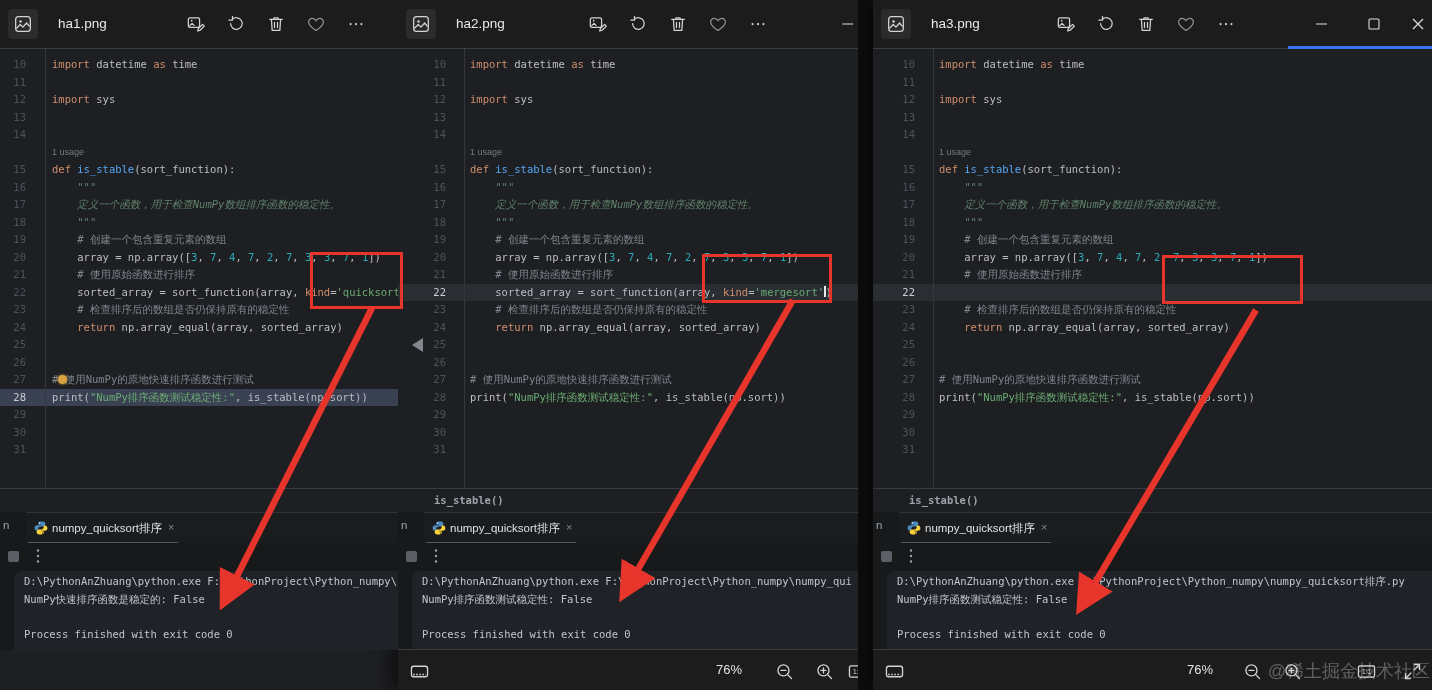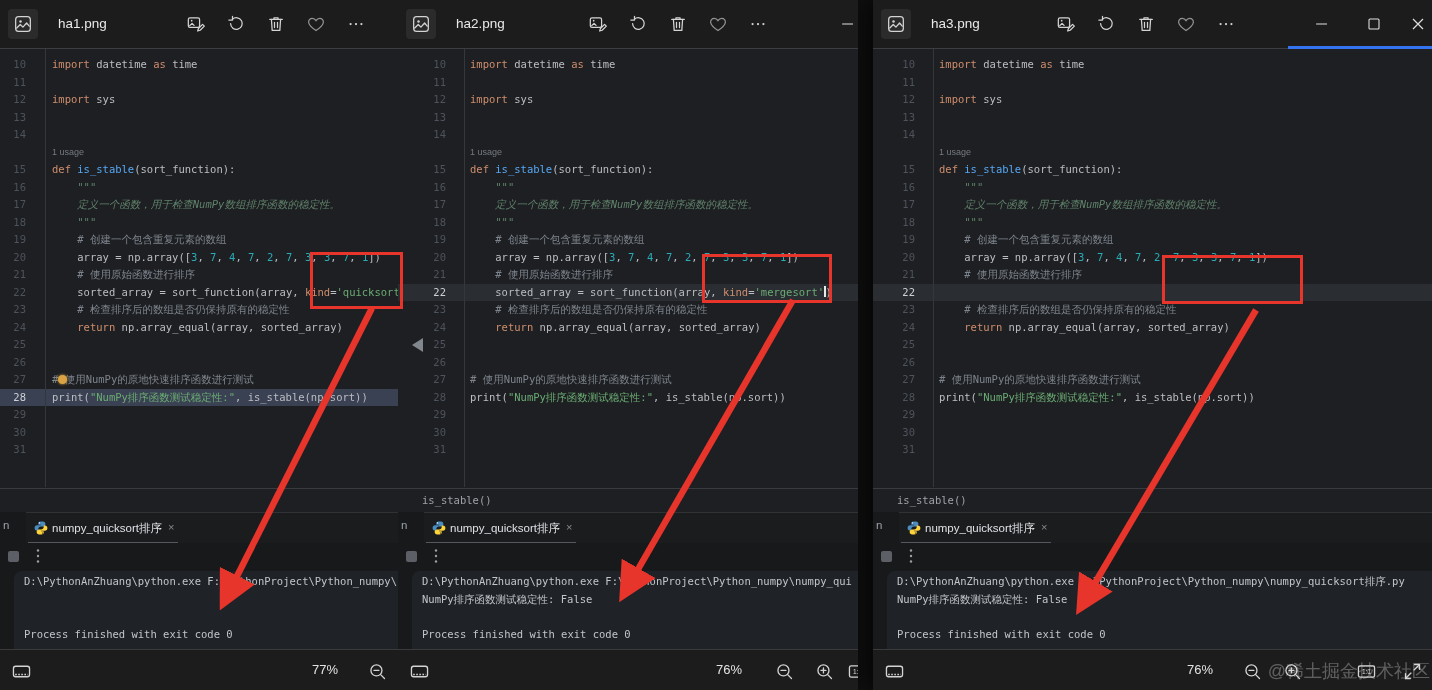--- a/index.html
+++ b/index.html
@@ -21,21 +21,21 @@
   .lnum{position:absolute;left:0;top:0;text-align:right;color:#4d535c;}
   .codeseg{position:absolute;top:0;white-space:pre;}
   .c-kw{color:#cf8e6d;} .c-fn{color:#56a8f5;} .c-str{color:#6aab73;}
   .c-doc{color:#5f826b;font-style:italic;} .c-com{color:#7d848d;} .c-num{color:#2aacb8;} .c-pl{color:#bcbec4;}
   .usage{color:#747a82;font-size:9px;font-family:"Liberation Sans",sans-serif;}
   .gutline{position:absolute;top:0;width:1px;background:#34373b;}
   .caret{display:inline-block;width:1.5px;height:11px;background:#eaeaea;vertical-align:-1.5px;}
   .bulb{position:absolute;width:9px;height:9px;border-radius:50%;background:#d9a343;box-shadow:0 0 3px #d9a343;}
   .bcrumb{position:absolute;left:0;right:0;top:439px;height:23px;border-top:1px solid #393b40;
           background:#1e1f22;color:#9da2aa;font-family:"DejaVu Sans Mono",monospace;font-size:10.5px;line-height:23px;}
-  .bcrumb span{margin-left:24px;}
+  .bcrumb span{margin-left:36px;font-weight:bold;}
   .tabrow{position:absolute;left:0;right:0;top:463px;height:31px;background:#1a1c1e;border-top:1px solid #303236;}
   .runtab-label{position:absolute;left:52px;top:8px;font-size:11.5px;color:#dfe1e5;white-space:nowrap;}
   .runtab-close{position:absolute;left:168px;top:8px;font-size:11px;color:#87898d;cursor:pointer;}
   .tabuline{position:absolute;left:28px;top:29px;width:150px;height:2px;background:#54575d;}
   .toolrow{position:absolute;left:0;right:0;top:494px;height:26px;background:#17191a;}
   .lstrip{position:absolute;left:0;top:463px;bottom:0;width:26px;background:#17191a;}
   .lstrip span{position:absolute;left:3px;top:7px;color:#9ba1a8;font-size:11.5px;}
   .conregion{position:absolute;left:0;right:0;top:520px;bottom:0;background:#17191a;}
   .conpanel{position:absolute;left:14px;right:0;top:2px;bottom:0;background:#1f2227;border-radius:8px 0 0 0;}
   .conline{position:absolute;left:10px;right:0;height:17.5px;line-height:17.5px;white-space:pre;overflow:hidden;
@@ -152,56 +152,34 @@
             <svg width="16" height="16" viewBox="0 0 16 16">
               <circle cx="2" cy="2.5" r="1.2" fill="#9aa0a6"></circle>
               <circle cx="2" cy="8" r="1.2" fill="#9aa0a6"></circle>
               <circle cx="2" cy="13.5" r="1.2" fill="#9aa0a6"></circle>
             </svg>
           </div>
         </div>
         <div class="conregion">
           <div class="conpanel"></div>
           <div class="conline" style="top: 4px; left: 24px;">D:\PythonAnZhuang\python.exe F:\PythonProject\Python_numpy\nump</div>
+          <div class="conline" style="top: 21.5px; left: 24px;">NumPy快速排序函数是稳定的: False</div>
           <div class="conline" style="top: 39px; left: 24px;"></div>
           <div class="conline" style="top: 56.5px; left: 24px;">Process finished with exit code 0</div>
         </div>
       </div>
       <div class="redbox" style="left: 310px; top: 252px; width: 87px; height: 51px;"></div>
       <svg class="arrowsvg" width="413" height="690">
         <defs>
           <marker id="ah0" markerWidth="6" markerHeight="6" refX="4.2" refY="3" orient="auto">
     <path d="M0 0L6 3L0 6z" fill="#e8352c"></path>
           </marker>
         </defs>
     <line x1="372" y1="308" x2="225" y2="600" stroke="#e8352c" stroke-width="6.5" marker-end="url(#ah0)"></line>
       </svg>
-      <div class="statusbar">
-        <div class="sbicon" style="left: 10px;">
-          <svg width="21" height="21" viewBox="0 0 24 24">
-            <rect x="2.8" y="6" width="18.4" height="12" rx="2.5" stroke="#d4d4d4" stroke-width="1.5" fill="none" stroke-linecap="round" stroke-linejoin="round"></rect>
-            <line x1="4.8" y1="15.4" x2="19.2" y2="15.4" stroke="#d4d4d4" stroke-width="1.9" stroke-dasharray="1.8 1.7"></line>
-          </svg>
-        </div>
-        <span class="sbpct" style="left: 312px;">77%</span>
-        <div class="sbicon" style="left: 366px;">
-          <svg width="21" height="21" viewBox="0 0 24 24">
-            <circle cx="10.8" cy="10.8" r="6.3" stroke="#d4d4d4" stroke-width="1.5" fill="none" stroke-linecap="round" stroke-linejoin="round"></circle>
-            <path d="M15.6 15.6L20 20" stroke="#d4d4d4" stroke-width="1.5" fill="none" stroke-linecap="round" stroke-linejoin="round"></path>
-            <path d="M8 10.8h5.6" stroke="#d4d4d4" stroke-width="1.5" fill="none" stroke-linecap="round" stroke-linejoin="round"></path>
-          </svg>
-        </div>
-        <div class="sbicon" style="left: 404px;">
-          <svg width="21" height="21" viewBox="0 0 24 24">
-            <circle cx="10.8" cy="10.8" r="6.3" stroke="#d4d4d4" stroke-width="1.5" fill="none" stroke-linecap="round" stroke-linejoin="round"></circle>
-            <path d="M15.6 15.6L20 20" stroke="#d4d4d4" stroke-width="1.5" fill="none" stroke-linecap="round" stroke-linejoin="round"></path>
-            <path d="M8 10.8h5.6M10.8 8v5.6" stroke="#d4d4d4" stroke-width="1.5" fill="none" stroke-linecap="round" stroke-linejoin="round"></path>
-          </svg>
-        </div>
-      </div>
     </div>
     <div class="win shadow" style="left: 398px; width: 460px;">
       <div class="titlebar">
         <div class="appbtn">
           <svg width="20" height="20" viewBox="0 0 24 24">
             <rect x="3.2" y="3.2" width="17.6" height="17.6" rx="3.5" stroke="#d4d4d4" stroke-width="1.5" fill="none" stroke-linecap="round" stroke-linejoin="round"></rect>
             <circle cx="9" cy="9" r="1.5" fill="#d4d4d4"></circle>
             <path d="M4.5 16.8l4.2-4.2 3.2 3.2 4.4-5 3.2 3.8" stroke="#d4d4d4" stroke-width="1.5" fill="none" stroke-linecap="round" stroke-linejoin="round"></path>
           </svg>
         </div>

